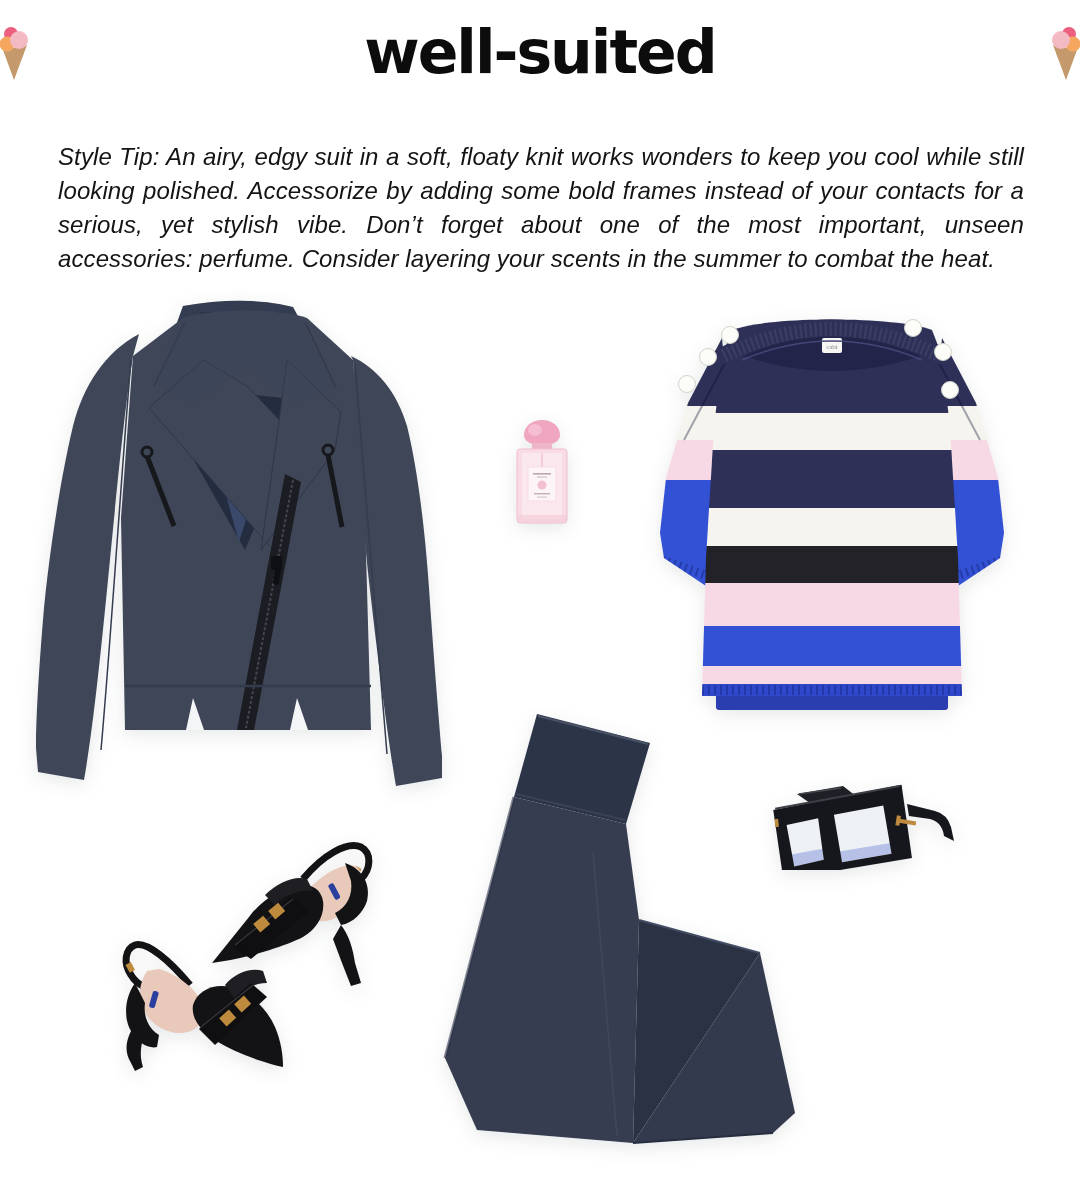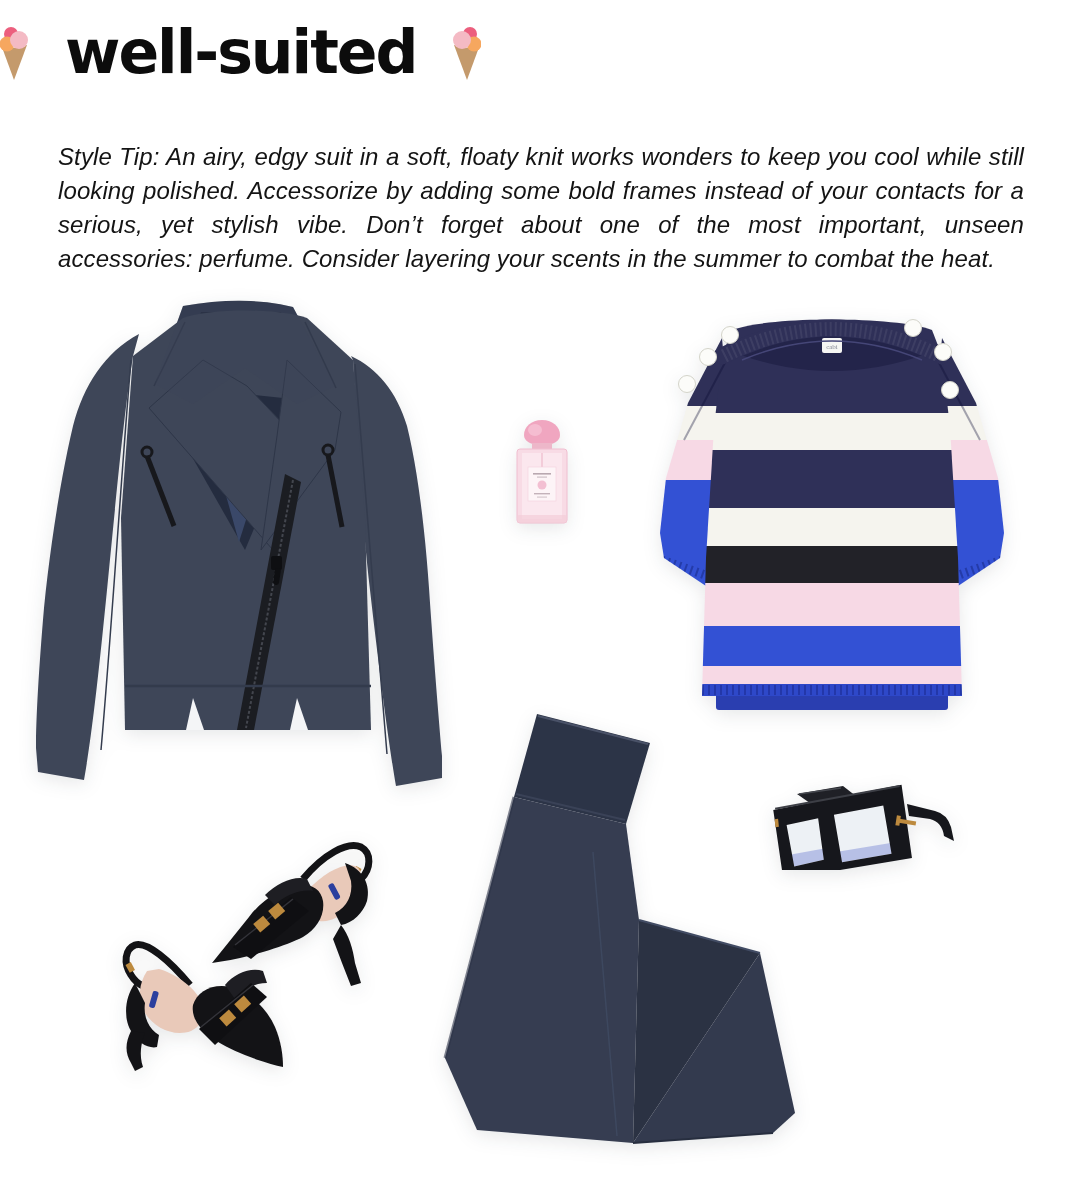--- a/index.html
+++ b/index.html
@@ -1,19 +1,19 @@
 <!DOCTYPE html>
 <html style="--navy-jacket: #3e4658; --navy-jacket-dark: #313a4e; --jacket-lining: #242c3f; --jacket-lining-pleat: #3a4869; --zipper-black: #1b1d22; --navy-sweater: #2f3058; --stripe-white: #f5f4ee; --stripe-black: #222228; --stripe-pink: #f7d9e5; --stripe-blue: #3351d4; --hem-blue: #2e48c9; --hem-blue-dark: #2a3eb0; --navy-pants: #363d51; --pants-dark: #2b3243; --pants-waistband: #2c3447; --perfume-cap: #f0a6c0; --perfume-body: #f8dbe5; --glasses-black: #16171c; --lens: #edf1f5; --lens-blue: #5265cc; --gold: #bd8a3e; --shoe-black: #131316; --insole-nude: #e9c9b9; --cone-tan: #c49a6c; --scoop-pink-dark: #ec5f7e; --scoop-orange: #f6a75f; --scoop-pink-light: #f4bac4; --text-black: #111111;"><head>
 <meta charset="utf-8">
 <style>
   html,body{margin:0;padding:0;background:#ffffff;}
   .page{position:relative;width:1080px;height:1196px;background:#fff;overflow:hidden;
         font-family:"Liberation Sans",sans-serif;}
   .hdr{position:absolute;top:22px;left:0;width:1080px;display:flex;align-items:center;
-       justify-content:flex-start;gap:35px;}
+       justify-content:space-between;gap:4px;}
   .title{font-family:"DejaVu Sans",sans-serif;font-weight:800;font-size:60px;
          letter-spacing:-2px;color:#0c0c0c;line-height:1;padding-bottom:4px;}
   .cone{width:30px;height:58px;}
   .cone.r{transform:scaleX(-1);}
   .tip{position:absolute;top:116px;left:58px;width:966px;font-size:24px;line-height:34px;
        font-style:italic;font-weight:400;color:#141414;text-align:justify;
        letter-spacing:0.1px;}
   .fig{position:absolute;filter:drop-shadow(0 5px 9px rgba(20,25,40,0.10));}
   .fig svg{display:block;}
   

